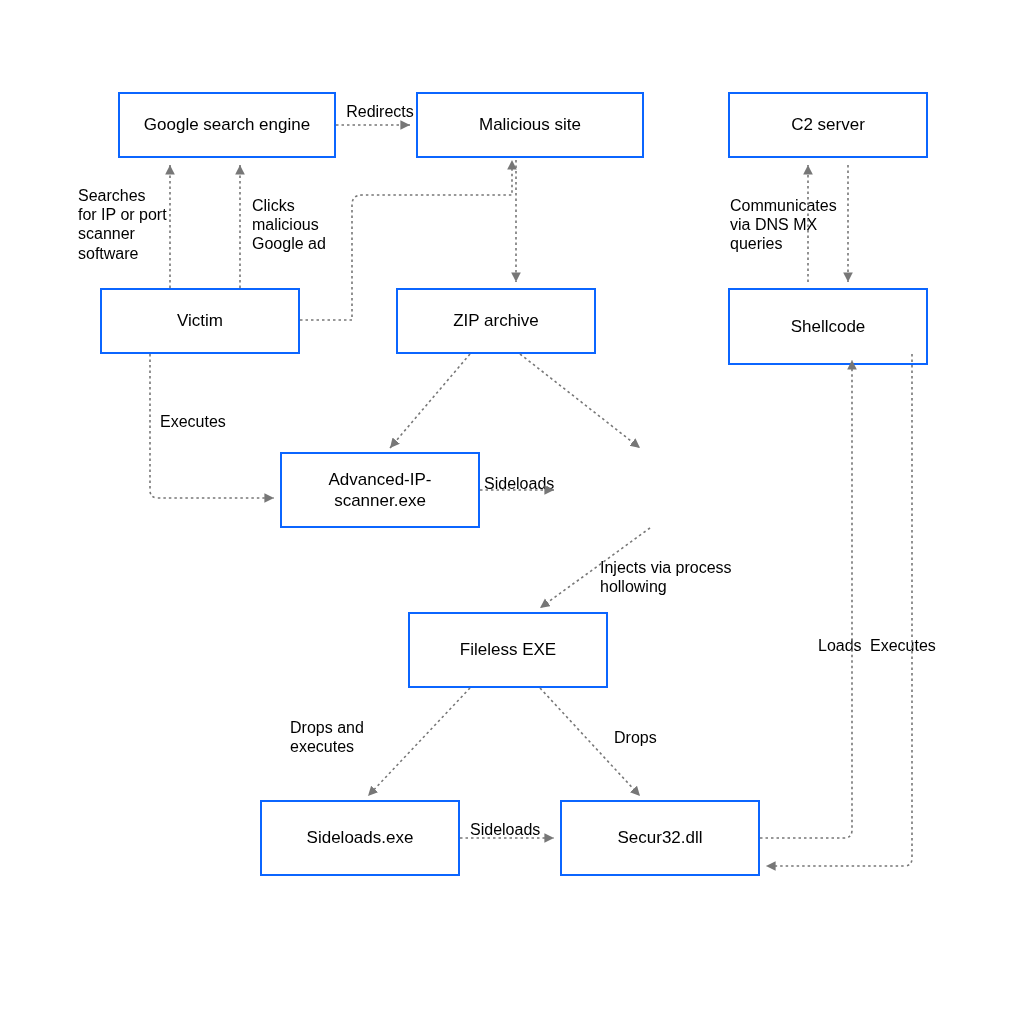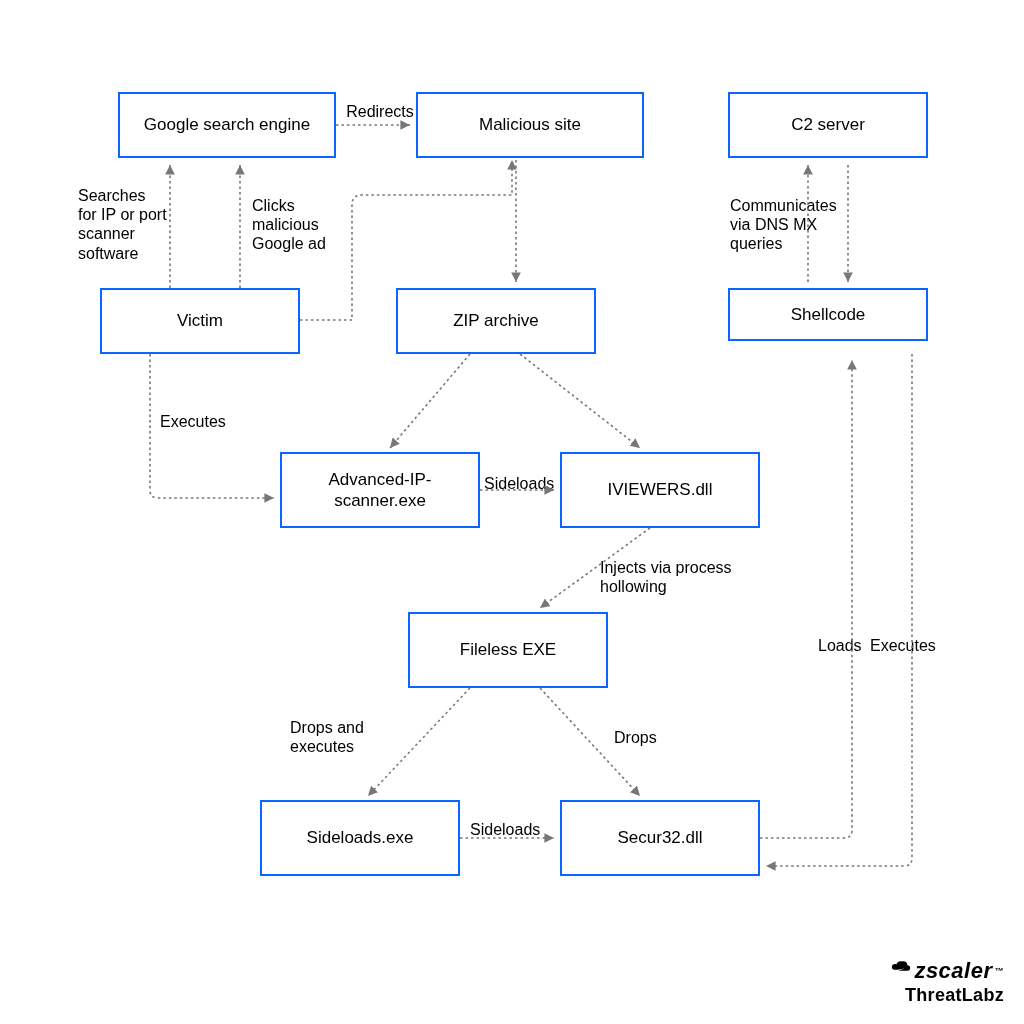--- a/index.html
+++ b/index.html
@@ -80,30 +80,27 @@
   <div class="node" style="left:728px; top:92px; width:200px; height:66px;">
     <span>C2 server</span>
   </div>
 
   <div class="node" style="left:100px; top:288px; width:200px; height:66px;">
     <span>Victim</span>
   </div>
   <div class="node" style="left:396px; top:288px; width:200px; height:66px;">
     <span>ZIP archive</span>
   </div>
-  <div class="node" style="left:728px; top:288px; width:200px; height:53px;">
+  <div class="node" style="left:728px; top:288px; width:200px; height:77px;">
     <span>Shellcode</span>
   </div>
 
   <div class="node" style="left:280px; top:452px; width:200px; height:76px;">
     <span>Advanced-IP-
 scanner.exe</span>
-  </div>
-  <div class="node" style="left:560px; top:452px; width:200px; height:76px;">
-    <span>IVIEWERS.dll</span>
   </div>
 
   <div class="node" style="left:408px; top:612px; width:200px; height:76px;">
     <span>Fileless EXE</span>
   </div>
 
   <div class="node" style="left:260px; top:800px; width:200px; height:76px;">
     <span>Sideloads.exe</span>
   </div>
   <div class="node" style="left:560px; top:800px; width:200px; height:76px;">
@@ -169,26 +166,14 @@
 
       <path d="M460 838 L554 838" marker-end="url(#arrow)"></path>
 
       <path d="M760 838 L844 838 Q852 838 852 830 L852 360" marker-end="url(#arrow)"></path>
 
       <path d="M912 354 L912 858 Q912 866 904 866 L766 866" marker-end="url(#arrow)"></path>
 
     </g>
   </svg>
 
-  <div class="brand">
-    <div class="zscaler">
-      <span class="swirl">
-        <svg viewBox="0 0 24 24">
-            <path d="M5 14c-2 0-3-1.5-3-3 0-3 3-4 5-3 1-3 4-4 6-3 3-1 6 1 6 4 2 0 3 1 3 3 0 2-1 3-3 3H9c2-1 5-1 7-3-3 2-8 2-12 2z" fill="#000"></path>
-          </svg>
-      </span>
-      <span>zscaler</span>
-      <span class="tm">™</span>
-    </div>
-    <div class="threatlabz">ThreatLabz</div>
-  </div>
 
 </div>
 
 </body></html>

